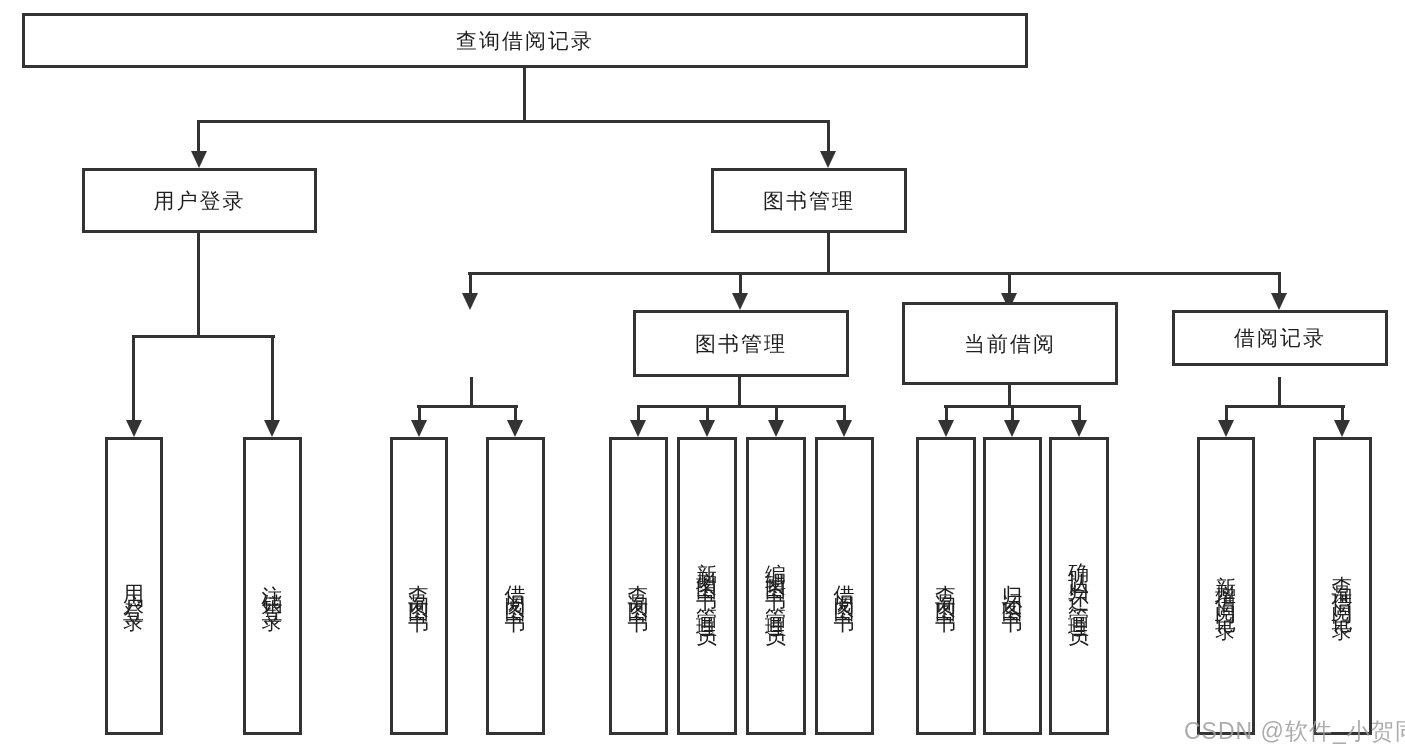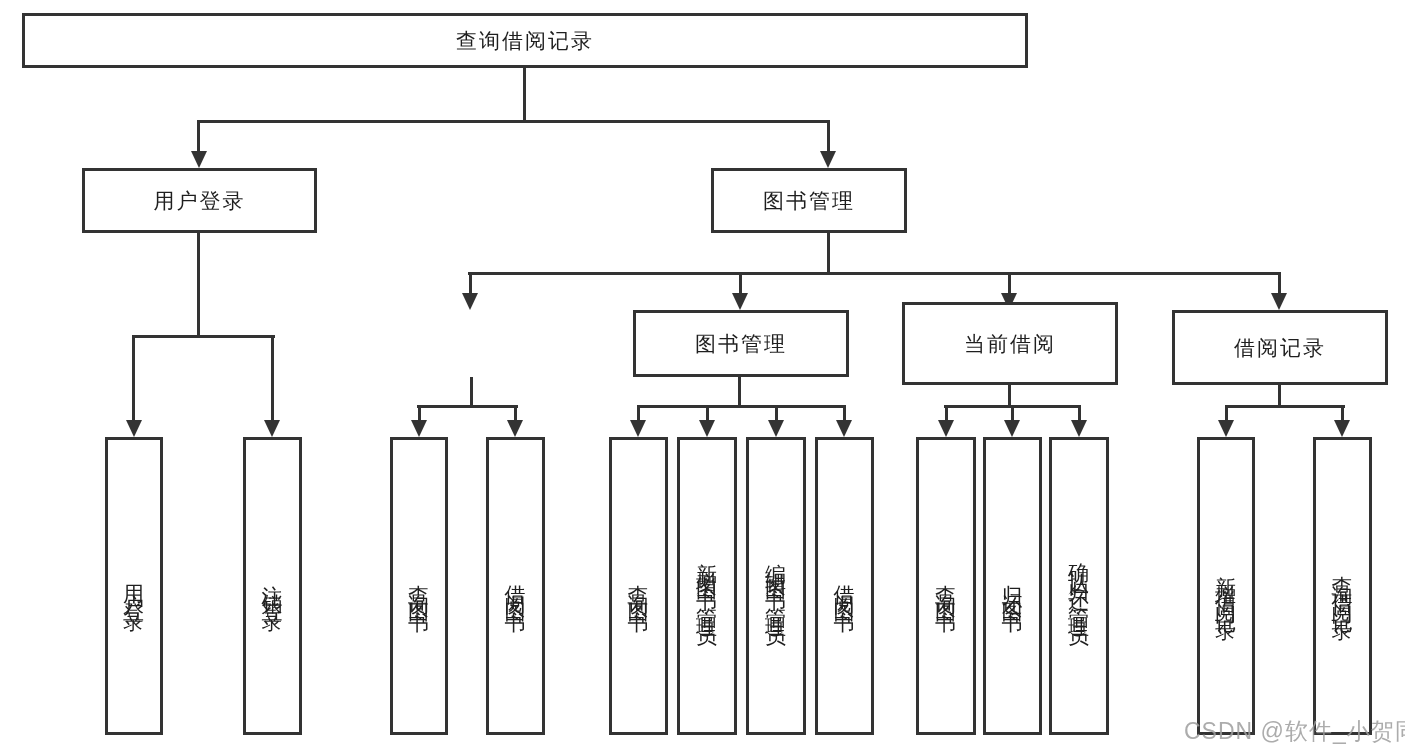--- a/index.html
+++ b/index.html
@@ -140,21 +140,21 @@
   <div class="node" style="left:711px;top:168px;width:196px;height:65px;">
     <span>图书管理</span>
   </div>
 
   <div class="node" style="left:633px;top:310px;width:216px;height:67px;">
     <span>图书管理</span>
   </div>
   <div class="node" style="left:902px;top:294px;width:216px;height:83px;margin-top:8px;">
     <span>当前借阅</span>
   </div>
-  <div class="node" style="left:1172px;top:310px;width:216px;height:75px;">
+  <div class="node" style="left:1172px;top:310px;width:216px;height:56px;">
     <span>借阅记录</span>
   </div>
 
   <div class="node leaf" style="left:105px;top:437px;width:58px;height:298px;">
     <span class="vtext">用户登录</span>
   </div>
   <div class="node leaf" style="left:243px;top:437px;width:59px;height:298px;">
     <span class="vtext">注销登录</span>
   </div>
 

